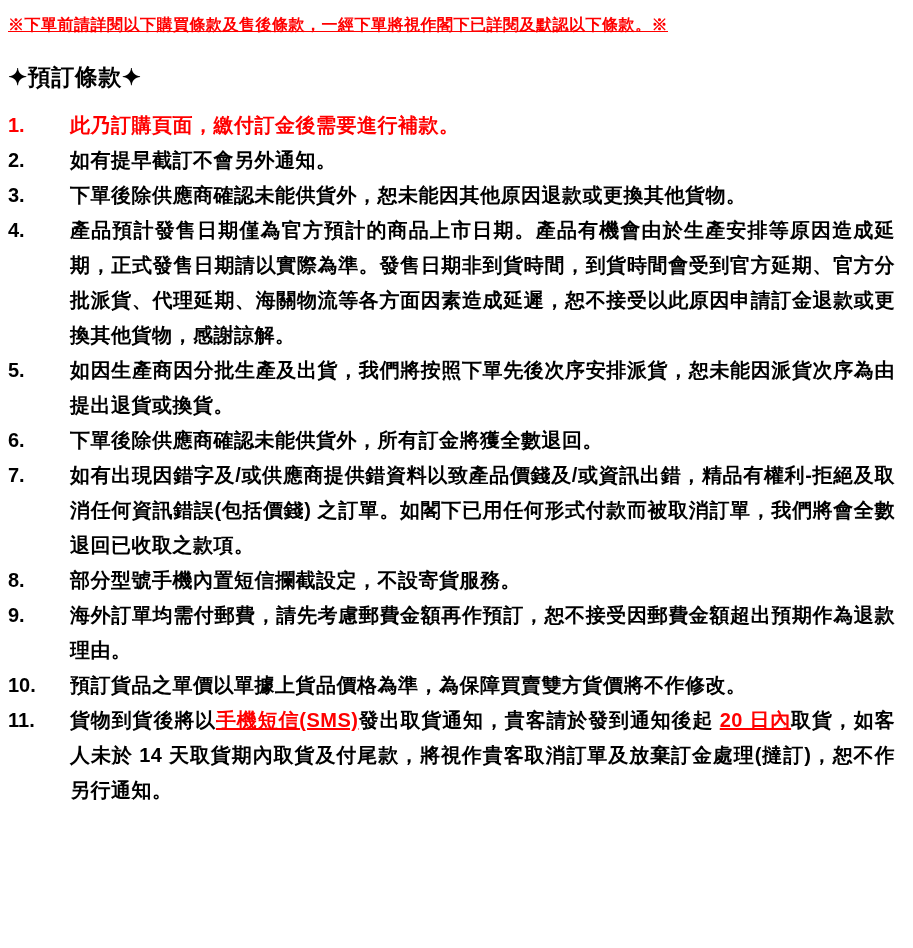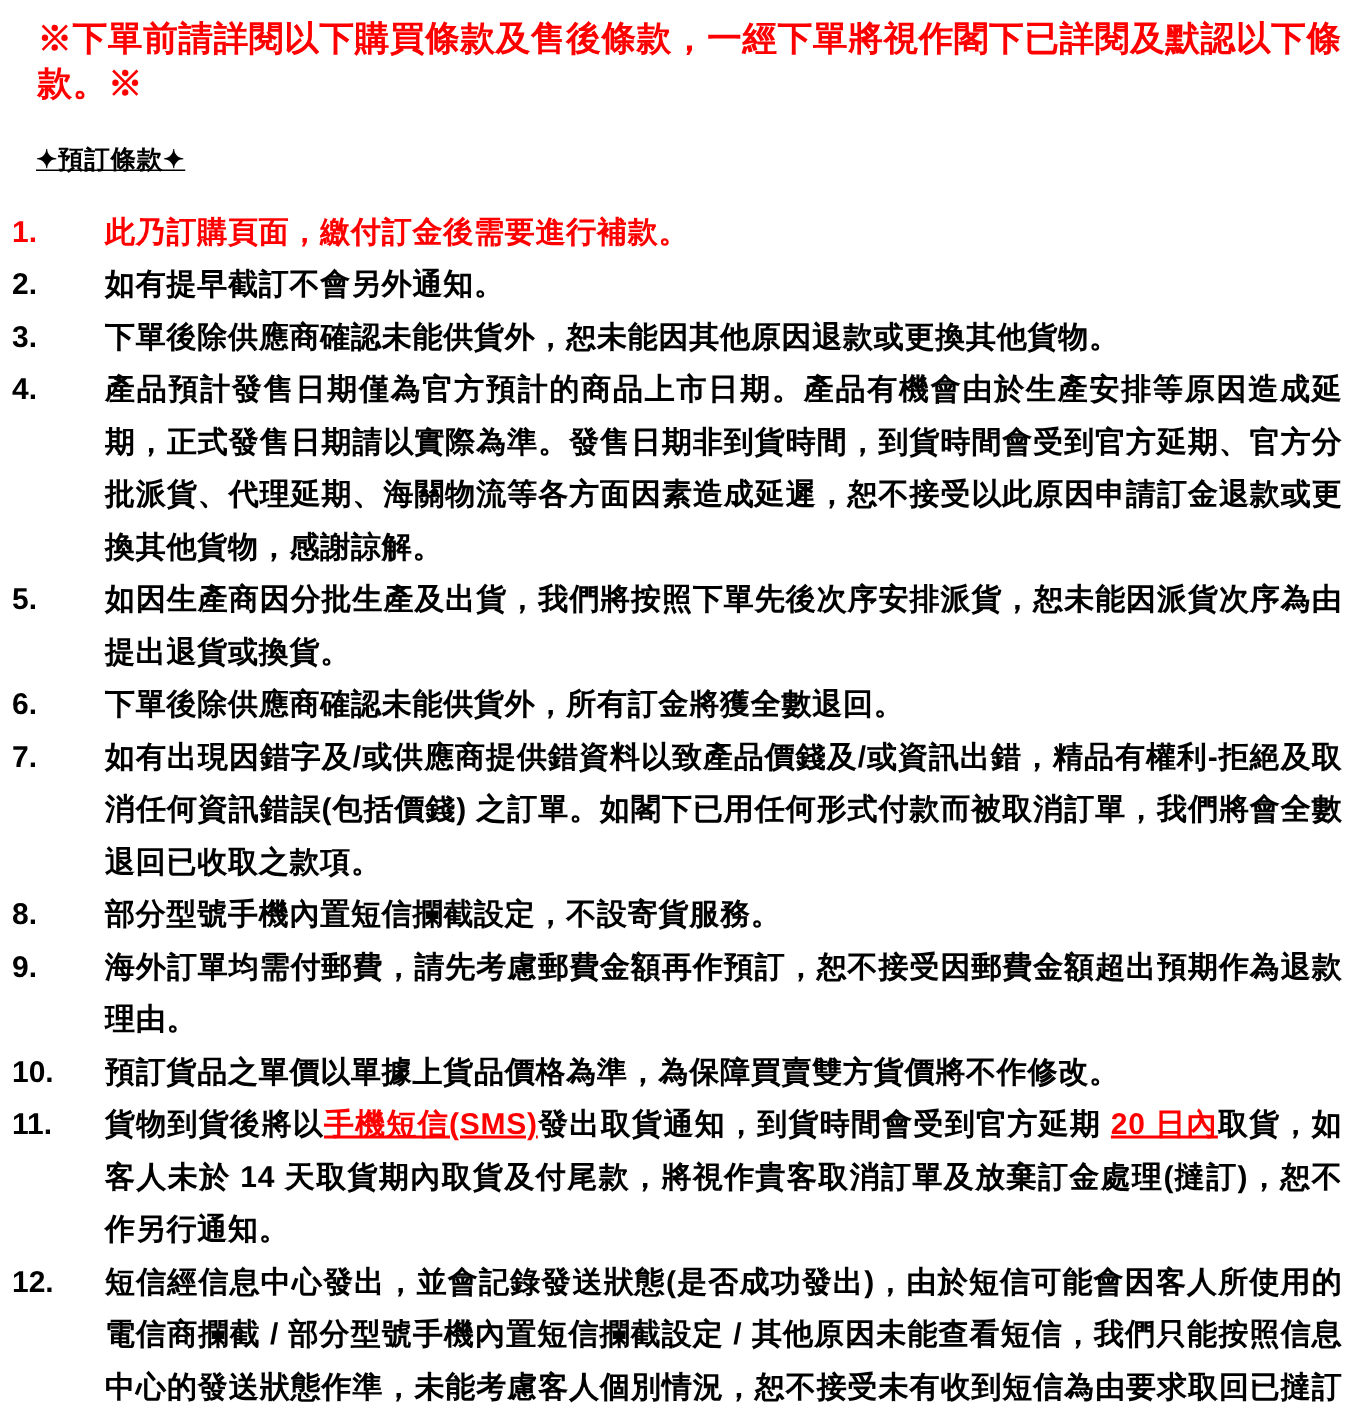--- a/index.html
+++ b/index.html
@@ -13,31 +13,31 @@
     width: 913px;
     min-height: 948px;
     background: #ffffff;
     font-family: "Liberation Sans", sans-serif;
     font-weight: 700;
     color: var(--ink);
     padding: 8px 18px 10px 8px;
   }
   .notice-header {
     color: var(--red);
-    font-size: 23px;
+    text-decoration: underline;
+    font-size: 16px;
     line-height: 30px;
-    margin: 2px 0 22px 17px;
+    margin: 2px 0 22px 0;
     letter-spacing: 0.5px;
   }
   .section-title {
     color: var(--ink);
-    text-decoration: underline;
-    font-size: 17px;
+    font-size: 23px;
     line-height: 30px;
-    margin: 0 0 16px 16px;
+    margin: 0 0 16px 0;
     letter-spacing: 0.5px;
   }
   .terms-list { width: 100%; }
   .term-item {
     display: flex;
     align-items: flex-start;
     font-size: 20px;
     line-height: 35px;
   }
   .term-num {
@@ -100,20 +100,16 @@
       <div class="term-item">
         <span class="term-num">9.</span>
         <span class="term-text"><span>海外訂單均需付郵費，請先考慮郵費金額再作預訂，恕不接受因郵費金額超出預期作為退款理由。</span></span>
       </div>
       <div class="term-item">
         <span class="term-num">10.</span>
         <span class="term-text"><span>預訂貨品之單價以單據上貨品價格為準，為保障買賣雙方貨價將不作修改。</span></span>
       </div>
       <div class="term-item">
         <span class="term-num">11.</span>
-        <span class="term-text"><span>貨物到貨後將以</span><span class="seg-red-underline">手機短信(SMS)</span><span>發出取貨通知，到貨時間會受到官方延期 </span><span class="seg-red-underline">20 日內</span><span>取貨，如客人未於 14 天取貨期內取貨及付尾款，將視作貴客取消訂單及放棄訂金處理(撻訂)，恕不作另行通知。</span></span>
-      </div>
-      <div class="term-item">
-        <span class="term-num">12.</span>
-        <span class="term-text"><span>短信經信息中心發出，並會記錄發送狀態(是否成功發出)，由於短信可能會因客人所使用的電信商攔截 / 部分型號手機內置短信攔截設定 / 其他原因未能查看短信，我們只能按照信息中心的發送狀態作準，未能考慮客人個別情況，恕不接受未有收到短信為由要求取回已撻訂的貨物或訂金。</span></span>
+        <span class="term-text"><span>貨物到貨後將以</span><span class="seg-red-underline">手機短信(SMS)</span><span>發出取貨通知，貴客請於發到通知後起 </span><span class="seg-red-underline">20 日內</span><span>取貨，如客人未於 14 天取貨期內取貨及付尾款，將視作貴客取消訂單及放棄訂金處理(撻訂)，恕不作另行通知。</span></span>
       </div>
     </div>
 </div>
 
 </body></html>

